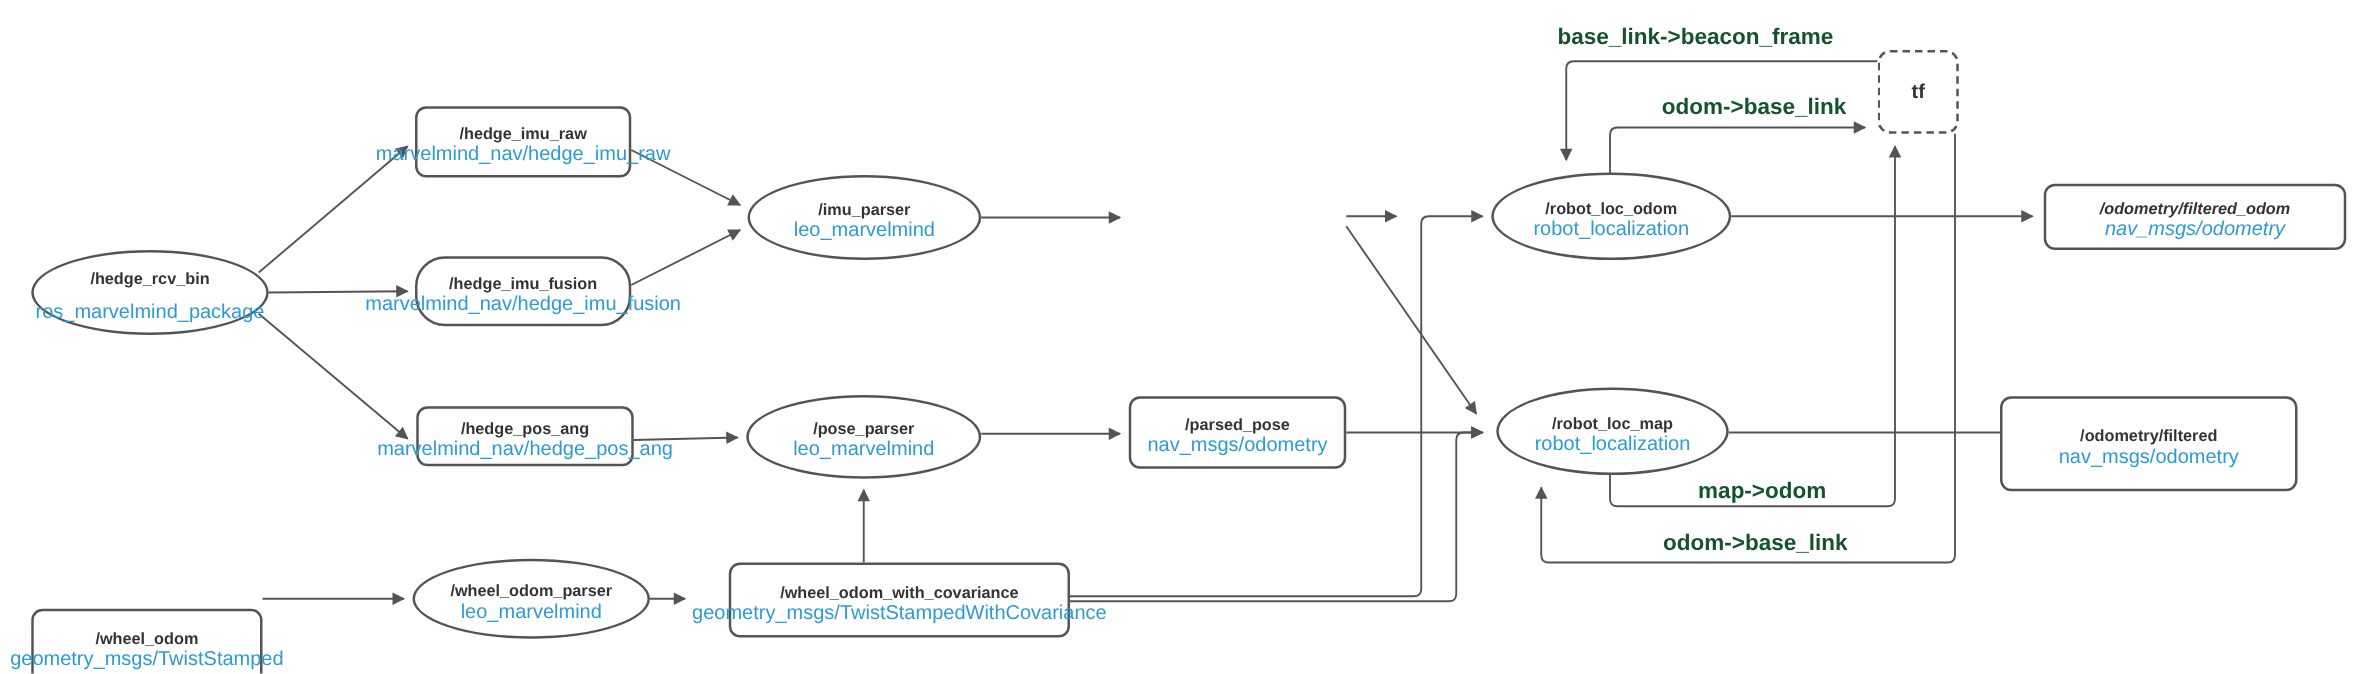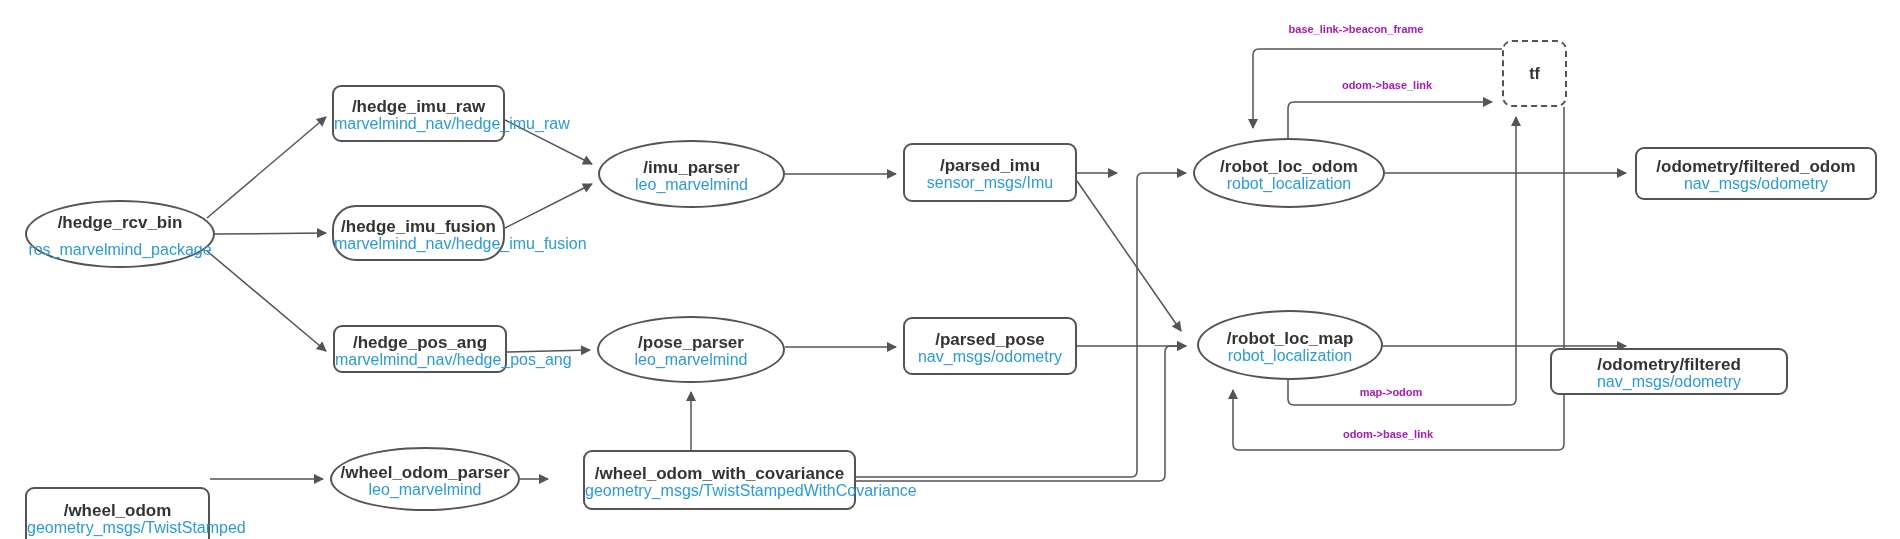--- a/index.html
+++ b/index.html
@@ -9,39 +9,39 @@
     background:#ffffff;
     font-family:"Liberation Sans", sans-serif;
     overflow:hidden;
   }
   #edges{position:absolute;left:0;top:0;width:1900px;height:539px;}
   .node{
     position:absolute;
     box-sizing:border-box;
     background:#ffffff;
     border:2px solid #545454;
-    display:flex;flex-direction:column;justify-content:center;
+    display:flex;flex-direction:column;align-items:center;justify-content:center;
     gap:2px;
     text-align:center;
     z-index:2;
   }
   .node.rect{border-radius:9px;}
   .node.ellipse{border-radius:50%;}
   .node.dashed{border-style:dashed;border-radius:10px;}
   .node .title{
-    font-weight:bold;font-size:17px;color:#333333;line-height:19px;white-space:nowrap;
+    font-weight:bold;font-size:13px;color:#333333;line-height:19px;white-space:nowrap;
   }
   .node .subtitle{
     font-size:16px;color:#2d9bd3;line-height:12px;white-space:nowrap;
   }
   .node.dashed .title{font-size:16px;}
   .edge-label{
     position:absolute;
-    font-weight:bold;font-size:11px;color:#a21caf;
-    text-align:center;line-height:18px;white-space:nowrap;
+    font-weight:bold;font-size:18px;color:#14532d;
+    text-align:right;line-height:18px;white-space:nowrap;
     background:#ffffff;
     z-index:3;
   }
 </style>
 </head>
 <body>
 
 <div id="canvas">
 
   <svg id="edges" viewBox="0 0 1900 539">
@@ -103,24 +103,20 @@
   <div class="node rect" style="left:333px;top:325px;width:174px;height:48px;">
     <div class="title">/hedge_pos_ang</div>
     <div class="subtitle">marvelmind_nav/hedge_pos_ang</div>
   </div>
 
   <div class="node ellipse" style="left:598px;top:140px;width:187px;height:68px;">
     <div class="title">/imu_parser</div>
     <div class="subtitle">leo_marvelmind</div>
   </div>
 
-  <div class="node rect" style="left:903px;top:143px;width:174px;height:59px;">
-    <div class="title">/parsed_imu</div>
-    <div class="subtitle">sensor_msgs/Imu</div>
-  </div>
 
   <div class="node ellipse" style="left:597px;top:316px;width:188px;height:67px;">
     <div class="title">/pose_parser</div>
     <div class="subtitle">leo_marvelmind</div>
   </div>
 
   <div class="node rect" style="left:903px;top:317px;width:174px;height:58px;">
     <div class="title">/parsed_pose</div>
     <div class="subtitle">nav_msgs/odometry</div>
   </div>
@@ -143,26 +139,26 @@
   <div class="node ellipse" style="left:1193px;top:138px;width:192px;height:70px;">
     <div class="title">/robot_loc_odom</div>
     <div class="subtitle">robot_localization</div>
   </div>
 
   <div class="node ellipse" style="left:1197px;top:310px;width:186px;height:70px;">
     <div class="title">/robot_loc_map</div>
     <div class="subtitle">robot_localization</div>
   </div>
 
-  <div class="node rect" style="left:1635px;top:147px;width:242px;height:53px;">
+  <div class="node rect" style="left:1635px;top:147px;width:242px;height:53px;font-style:italic;">
     <div class="title">/odometry/filtered_odom</div>
     <div class="subtitle">nav_msgs/odometry</div>
   </div>
 
-  <div class="node rect" style="left:1550px;top:317px;width:238px;height:47px;margin-top:31px;">
+  <div class="node rect" style="left:1600px;top:317px;width:238px;height:76px;">
     <div class="title">/odometry/filtered</div>
     <div class="subtitle">nav_msgs/odometry</div>
   </div>
 
   <div class="node dashed" style="left:1502px;top:40px;width:65px;height:67px;">
     <div class="title">tf</div>
   </div>
 
 </div>
 

